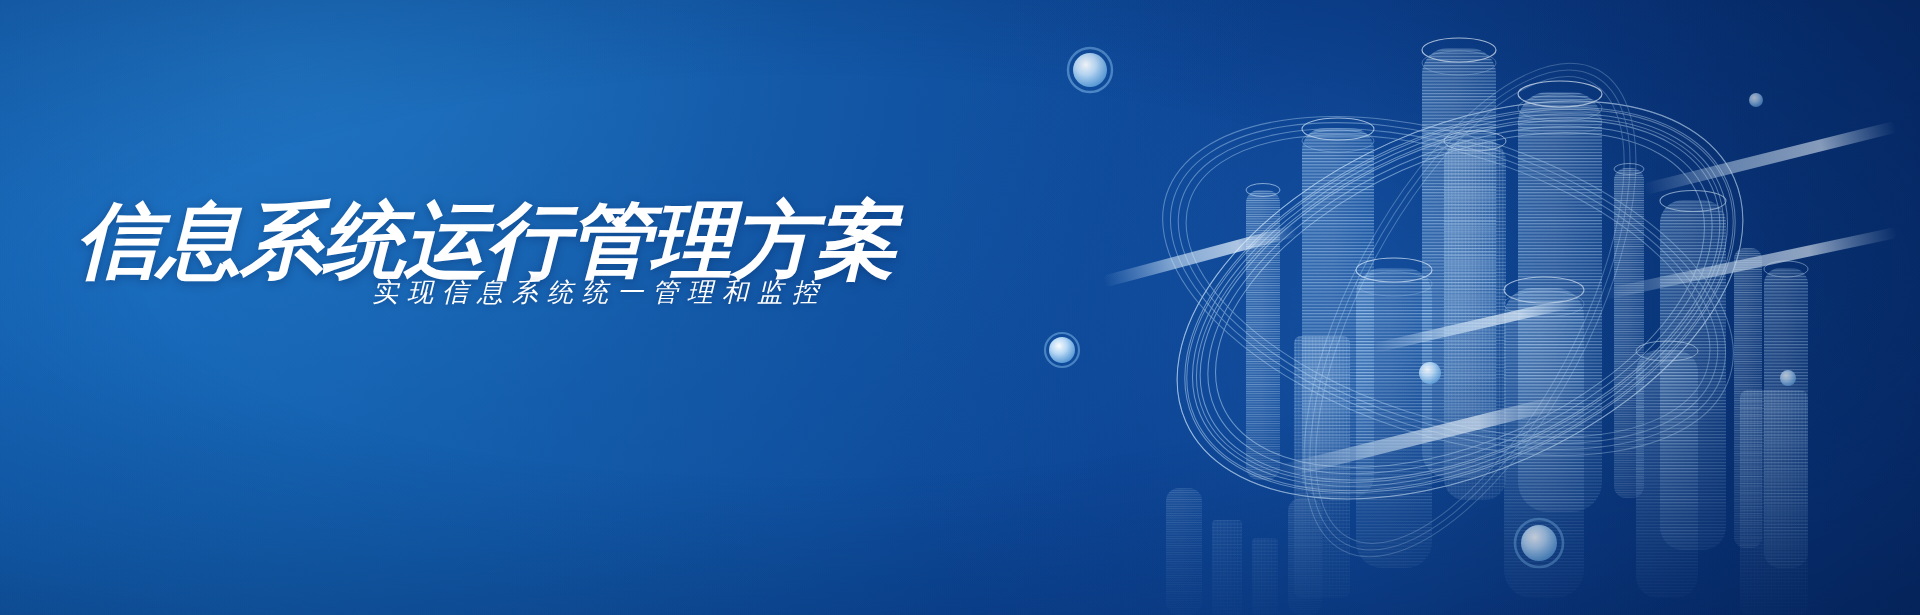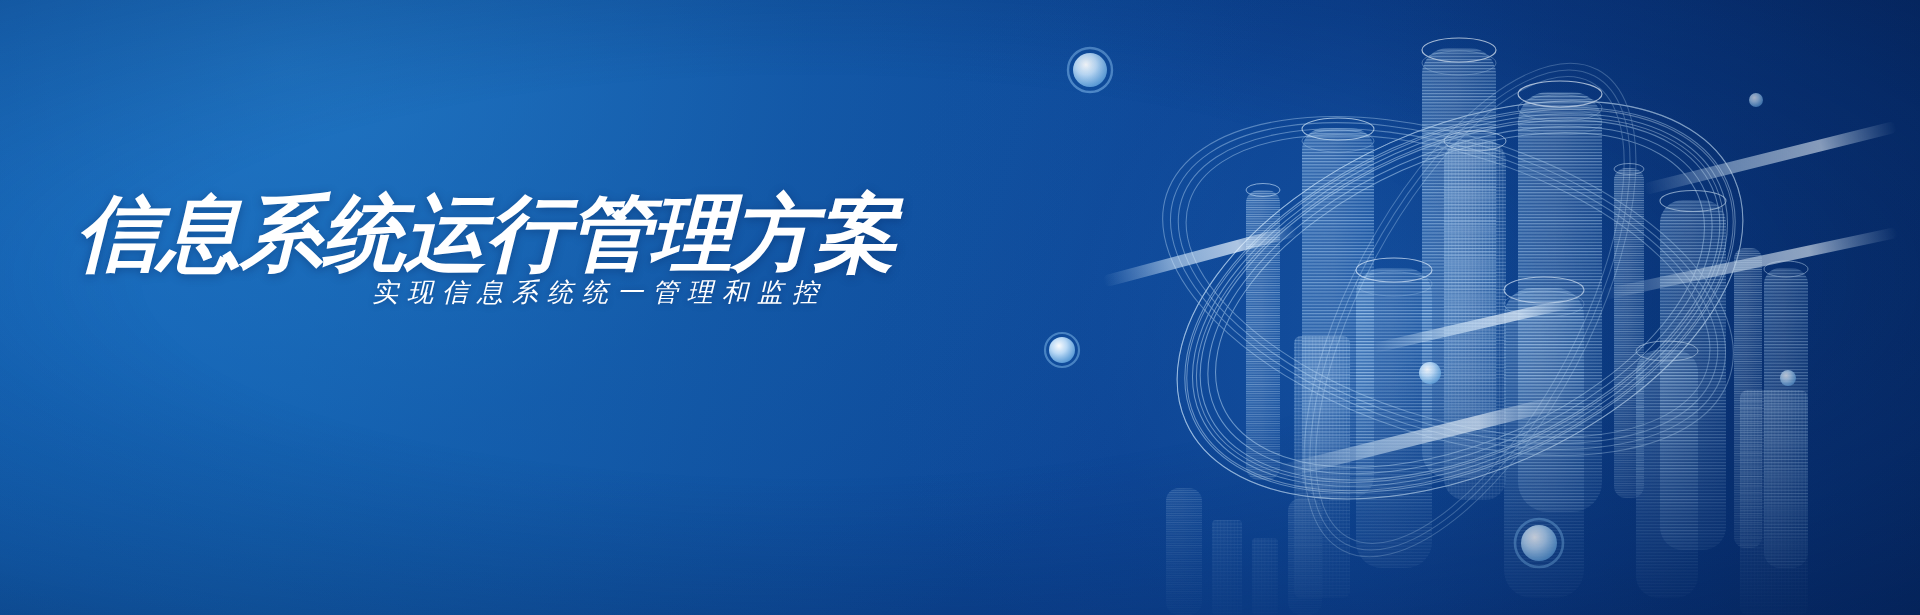--- a/index.html
+++ b/index.html
@@ -35,21 +35,21 @@
     position:absolute; inset:0;
     background:radial-gradient(ellipse at 42% 45%, rgba(0,0,0,0) 42%, rgba(4,32,84,0.28) 78%, rgba(3,26,72,0.48) 100%);
   }
   .bg-dark-right{
     position:absolute; right:0; top:0; width:560px; height:100%;
     background:linear-gradient(90deg, rgba(8,52,120,0) 0%, rgba(7,44,106,0.42) 60%, rgba(6,40,98,0.60) 100%);
   }
 
   
   .text-block{
-    position:absolute; left:0; top:0; width:1000px; height:441px;font-family:Liberation Mono, monospace;
+    position:absolute; left:0; top:0; width:1000px; height:441px;
   }
   .title{
     position:absolute; left:76px; top:196px;
     font-size:83px;
     font-weight:bold;
     font-style:italic;
     color:#ffffff;
     letter-spacing:-1px;
     line-height:1.08;
     white-space:nowrap;

